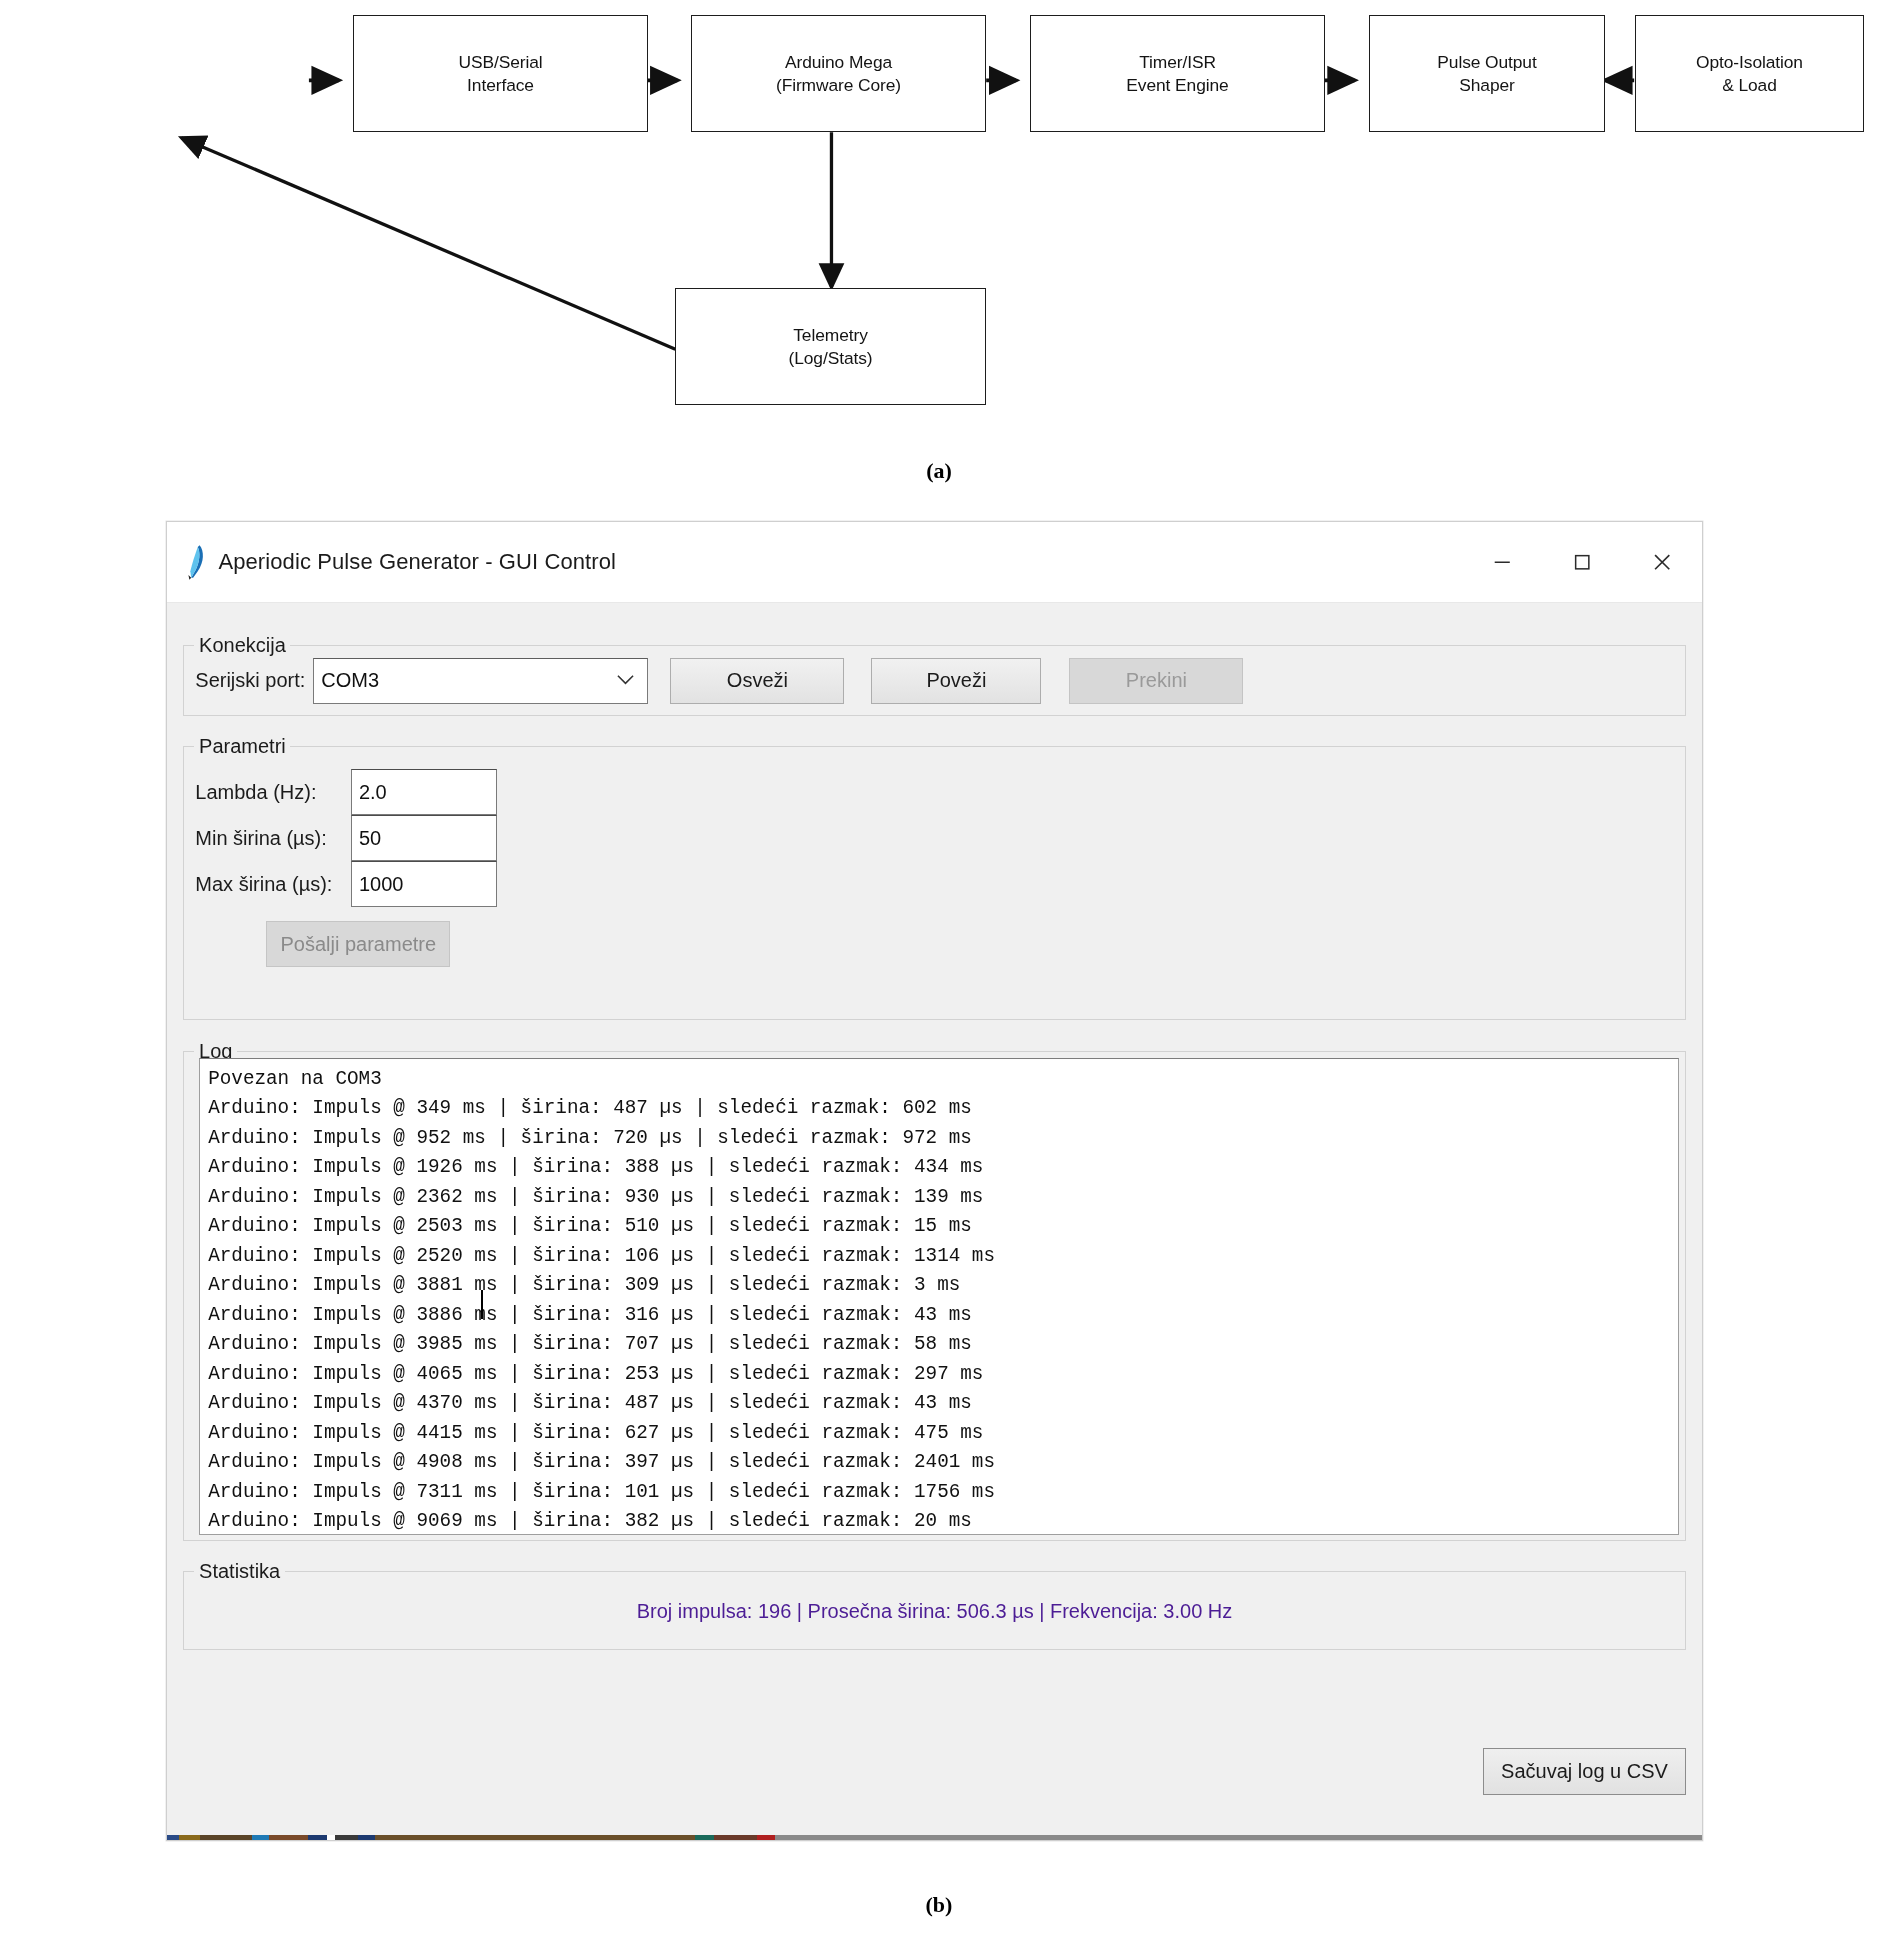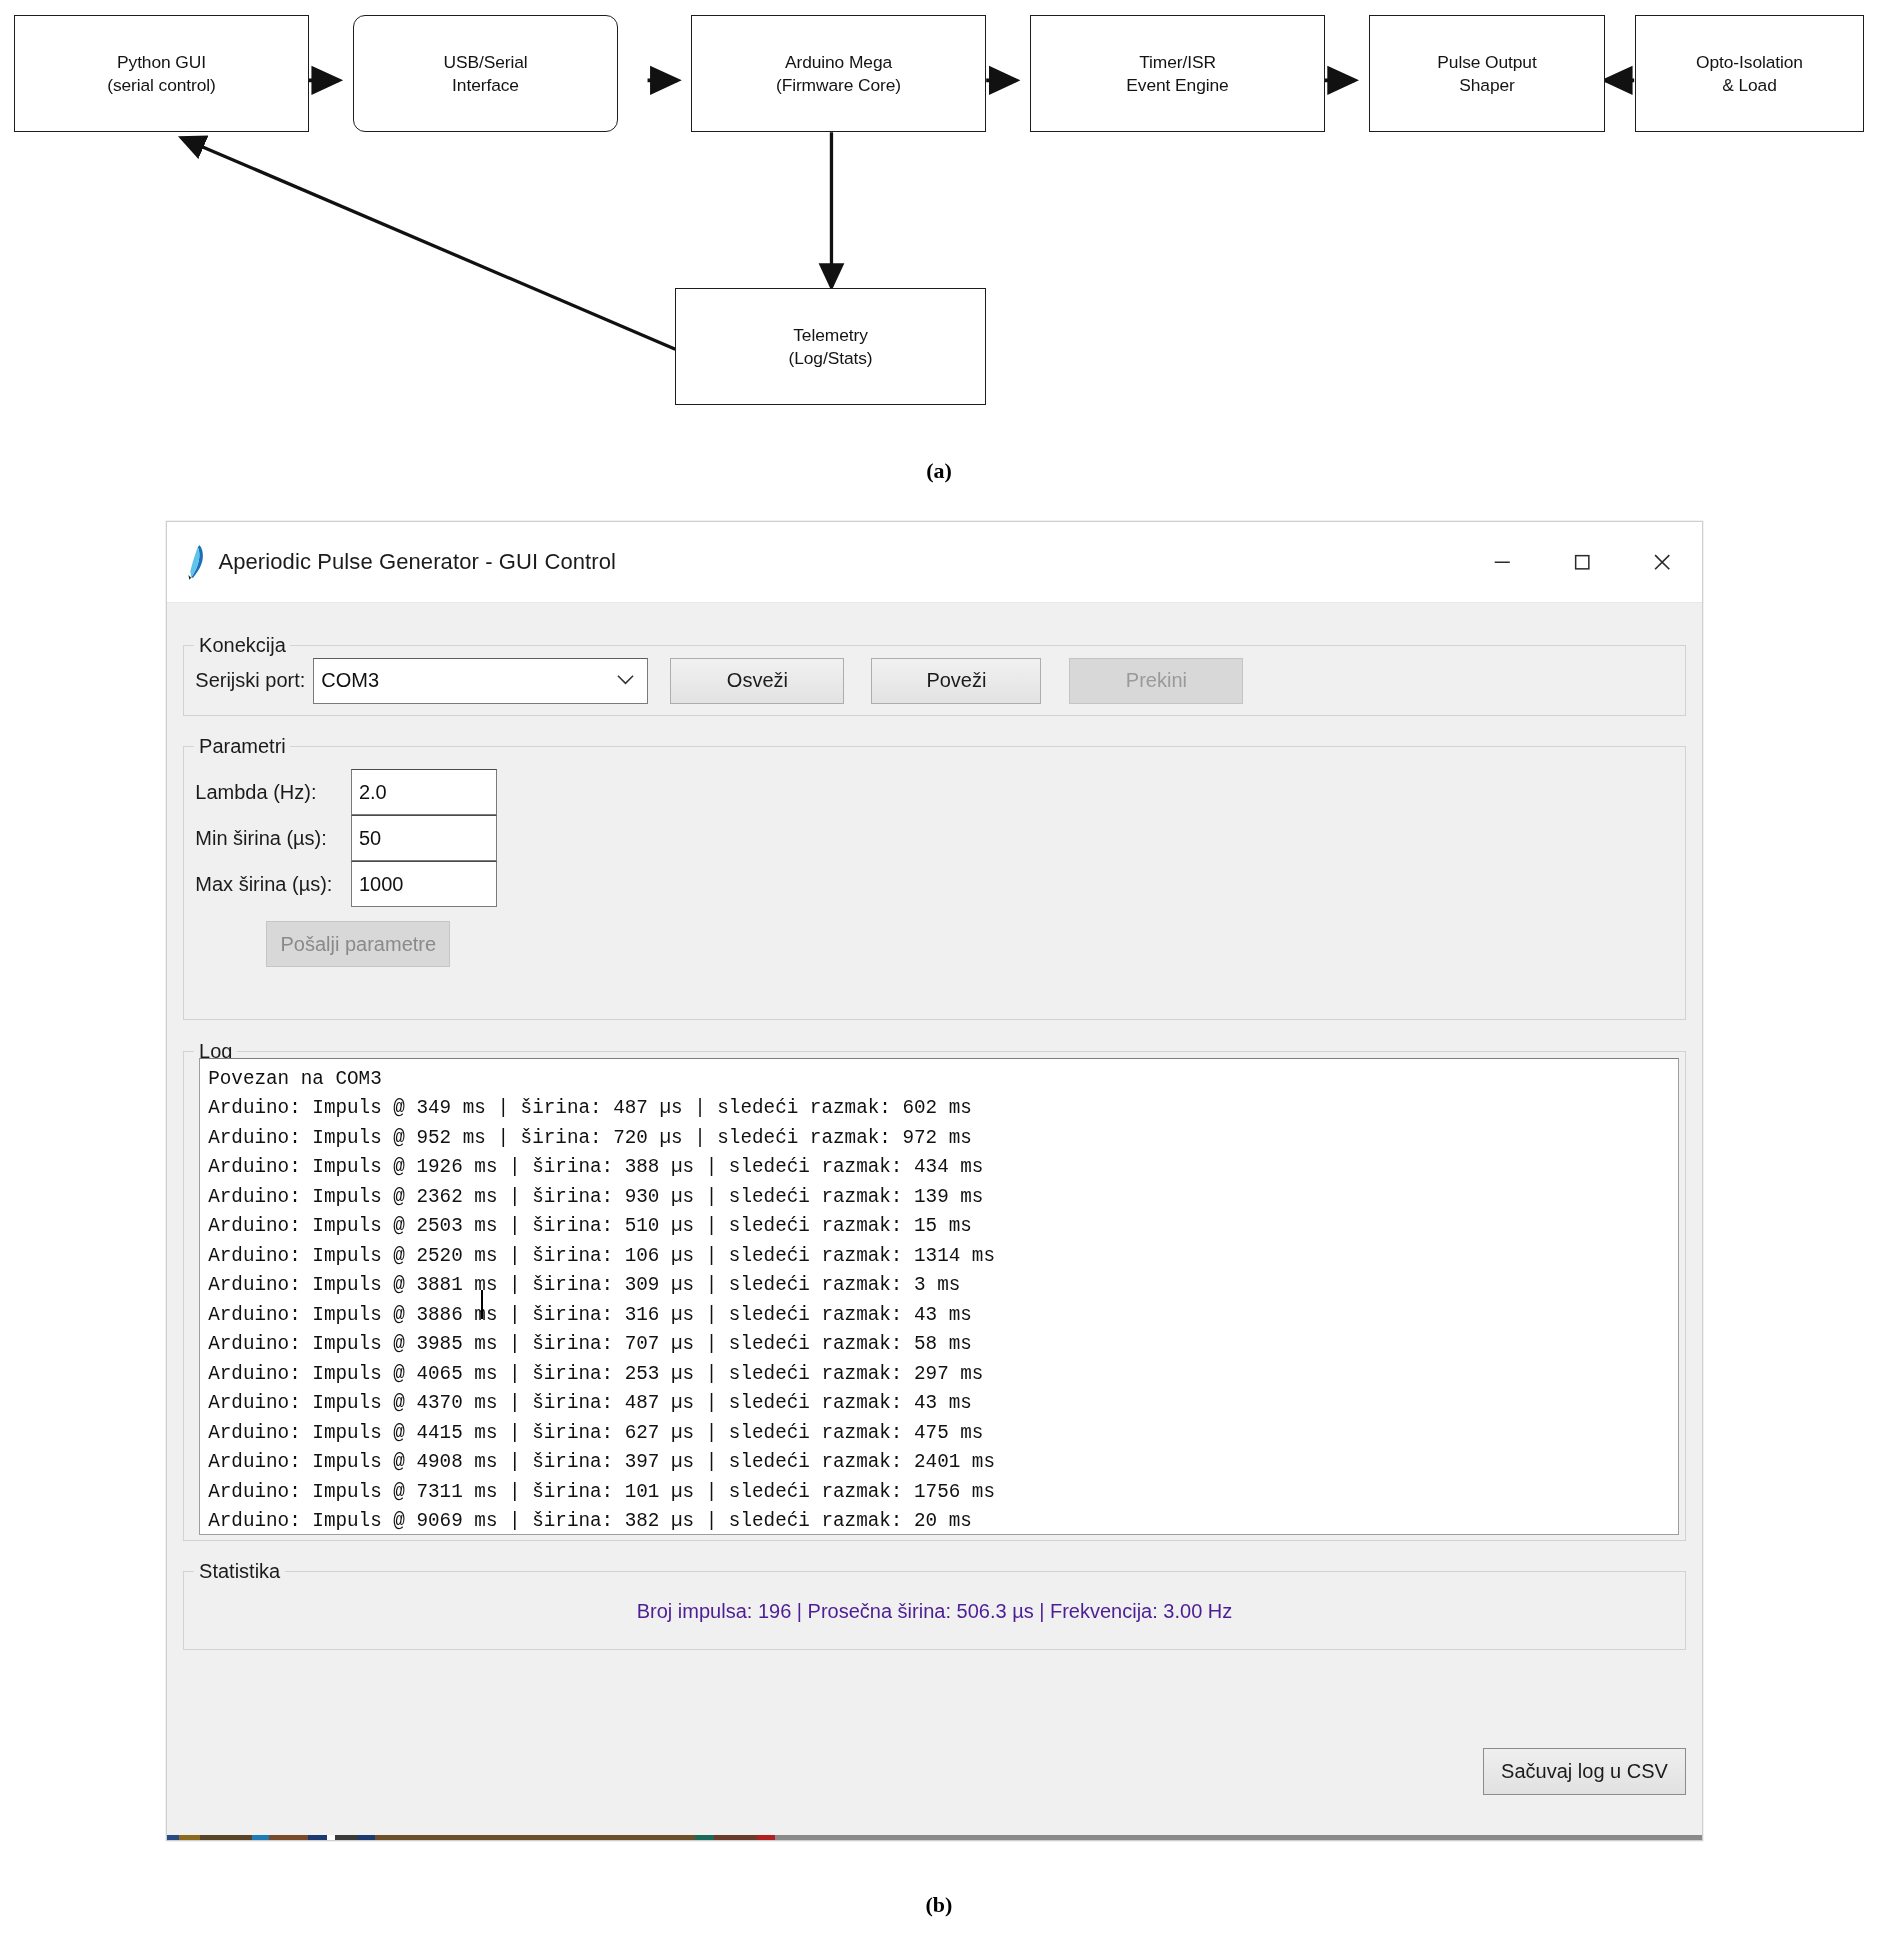--- a/index.html
+++ b/index.html
@@ -208,28 +208,22 @@
 
     <line x1="2809" y1="170" x2="2872" y2="170" stroke="#111" stroke-width="8" marker-end="url(#ah)"></line>
 
     <line x1="3465" y1="170" x2="3404" y2="170" stroke="#111" stroke-width="8" marker-end="url(#ahL)"></line>
 
     <line x1="1763" y1="280" x2="1763" y2="608" stroke="#111" stroke-width="7" marker-end="url(#ah)"></line>
 
     <line x1="1432" y1="740" x2="385" y2="292" stroke="#111" stroke-width="7" marker-end="url(#ah)"></line>
   </svg>
 
-  <div class="dg-box" style="left:14px; top:15px; width:295px; height:117px;">
-    <span>
-      <span>Python GUI</span>
-      <span>(serial control)</span>
-    </span>
-  </div>
-
-  <div class="dg-box" style="left:353px; top:15px; width:265px; height:117px;border-radius:12px;">
+
+  <div class="dg-box" style="left:353px; top:15px; width:295px; height:117px;">
     <span>
       <span>USB/Serial</span>
       <span>Interface</span>
     </span>
   </div>
 
   <div class="dg-box" style="left:691px; top:15px; width:295px; height:117px;">
     <span>
       <span>Arduino Mega</span>
       <span>(Firmware Core)</span>

